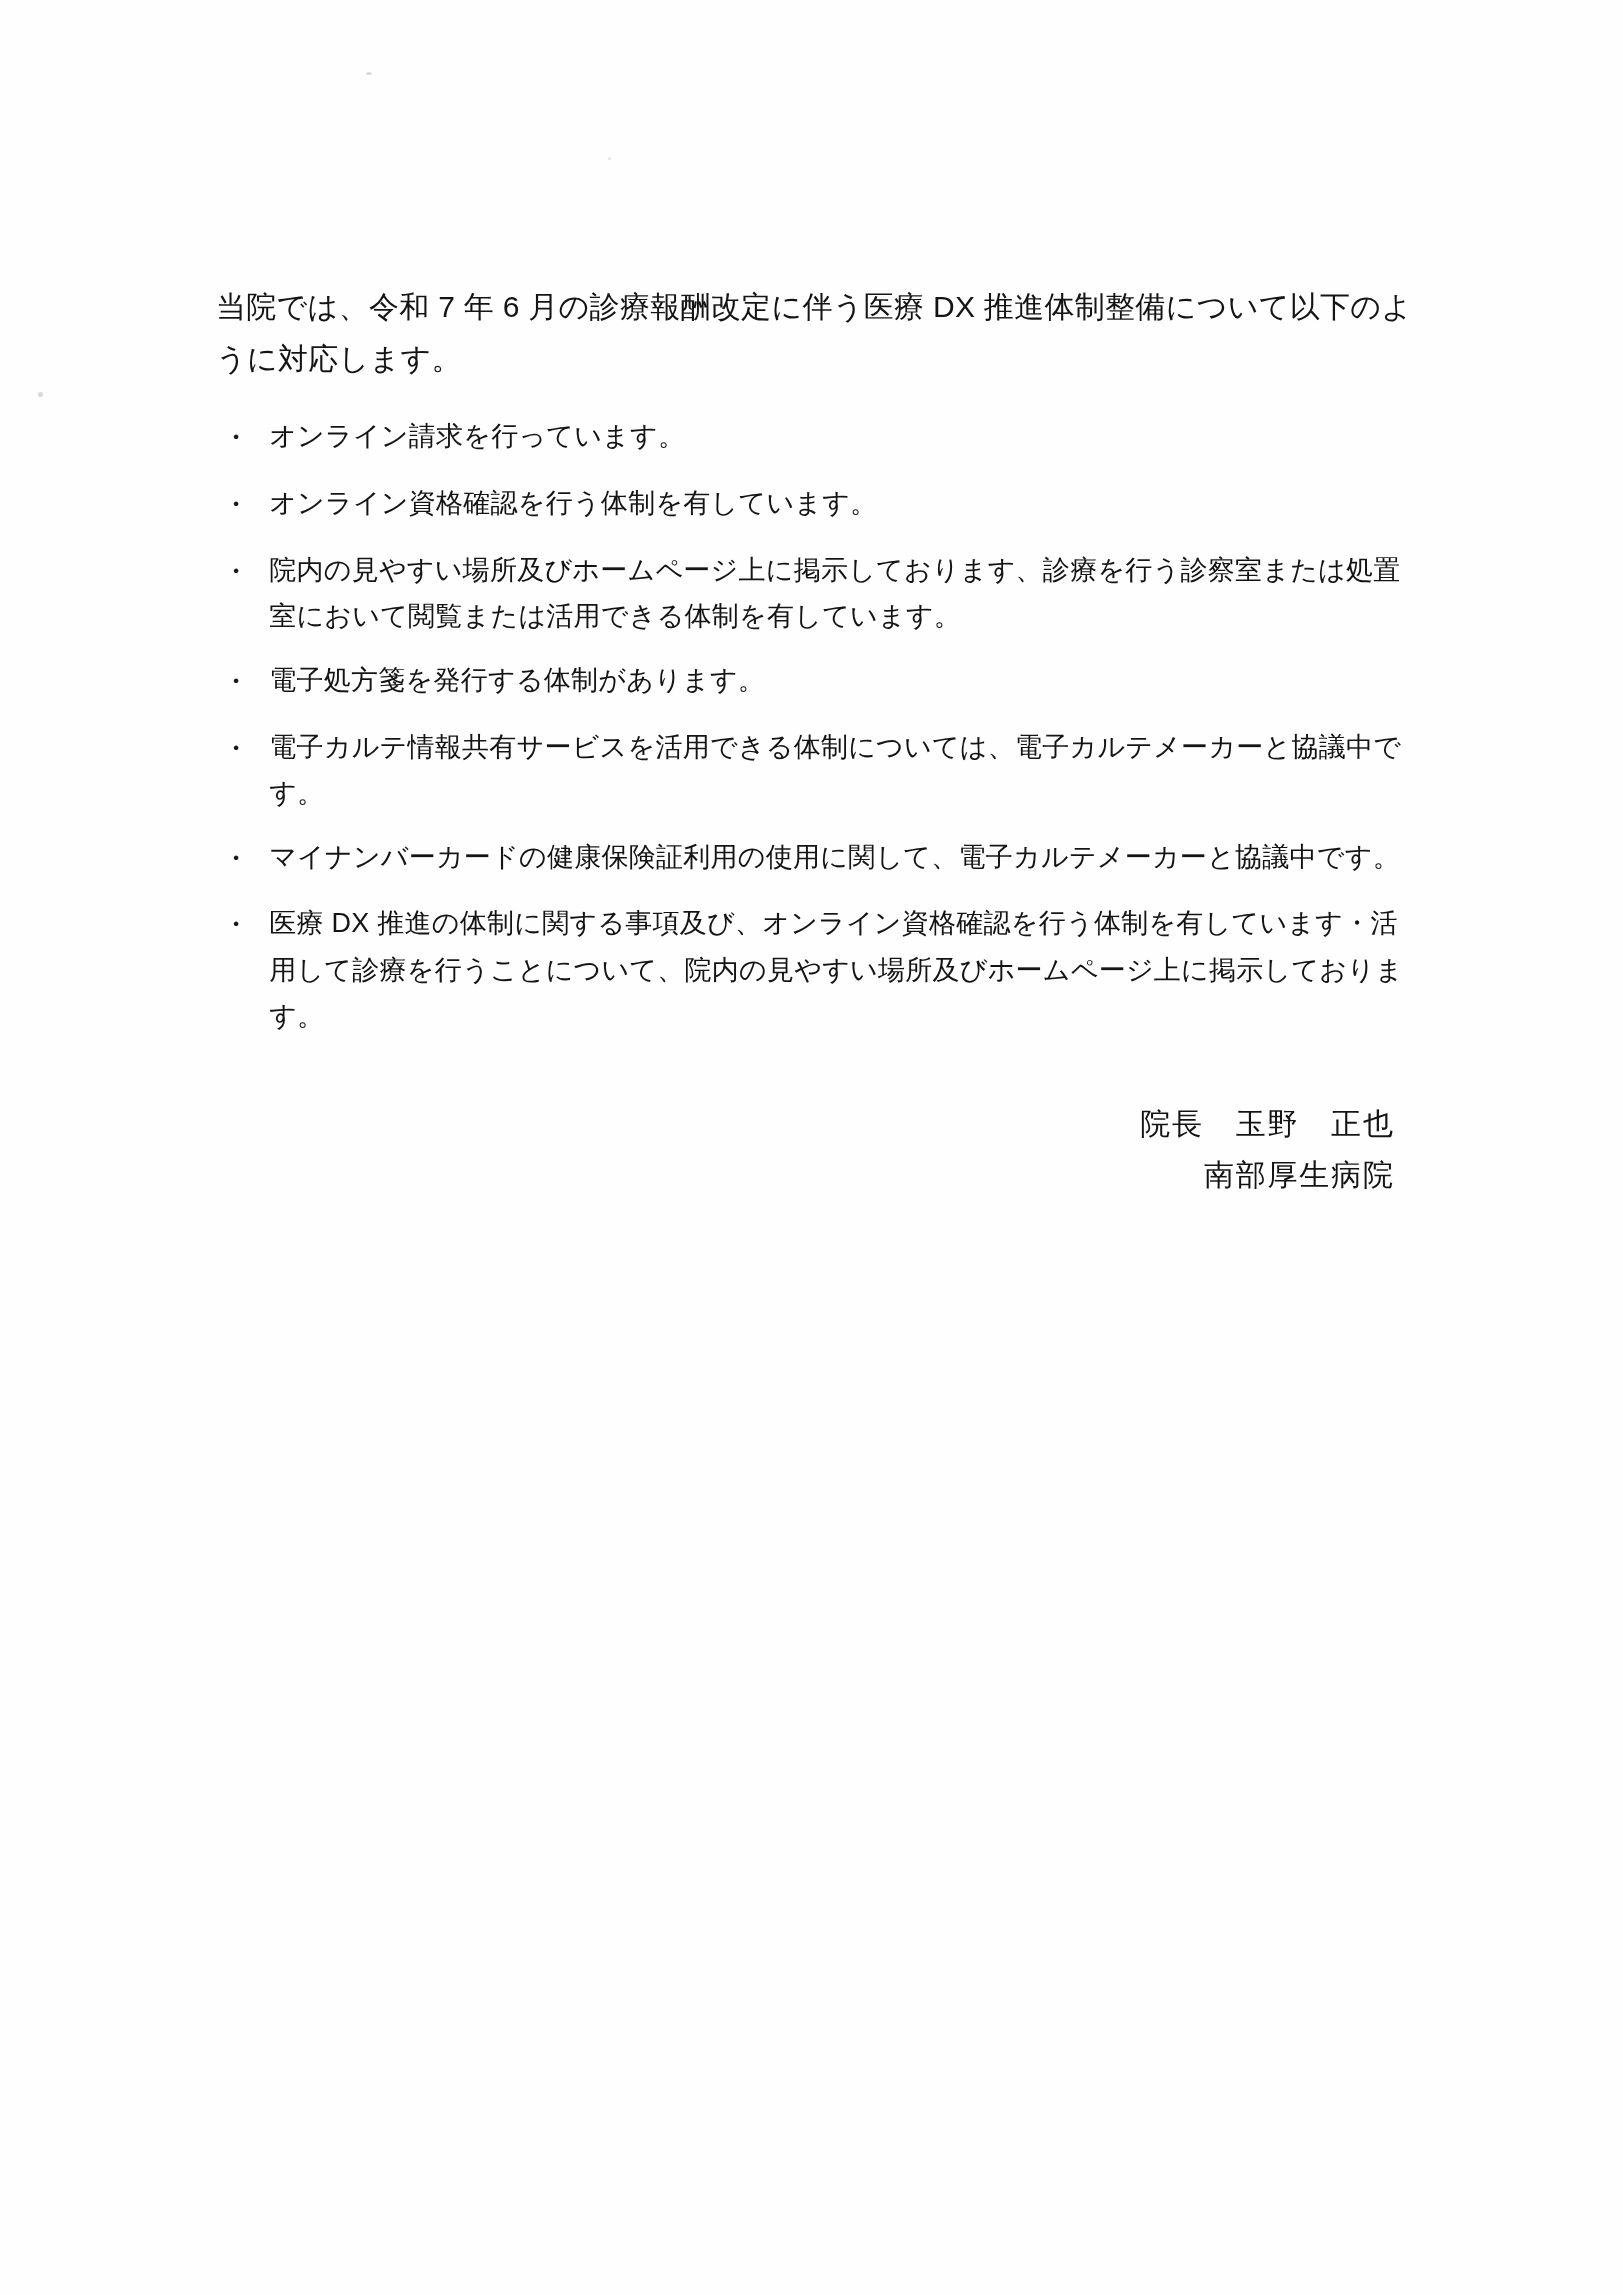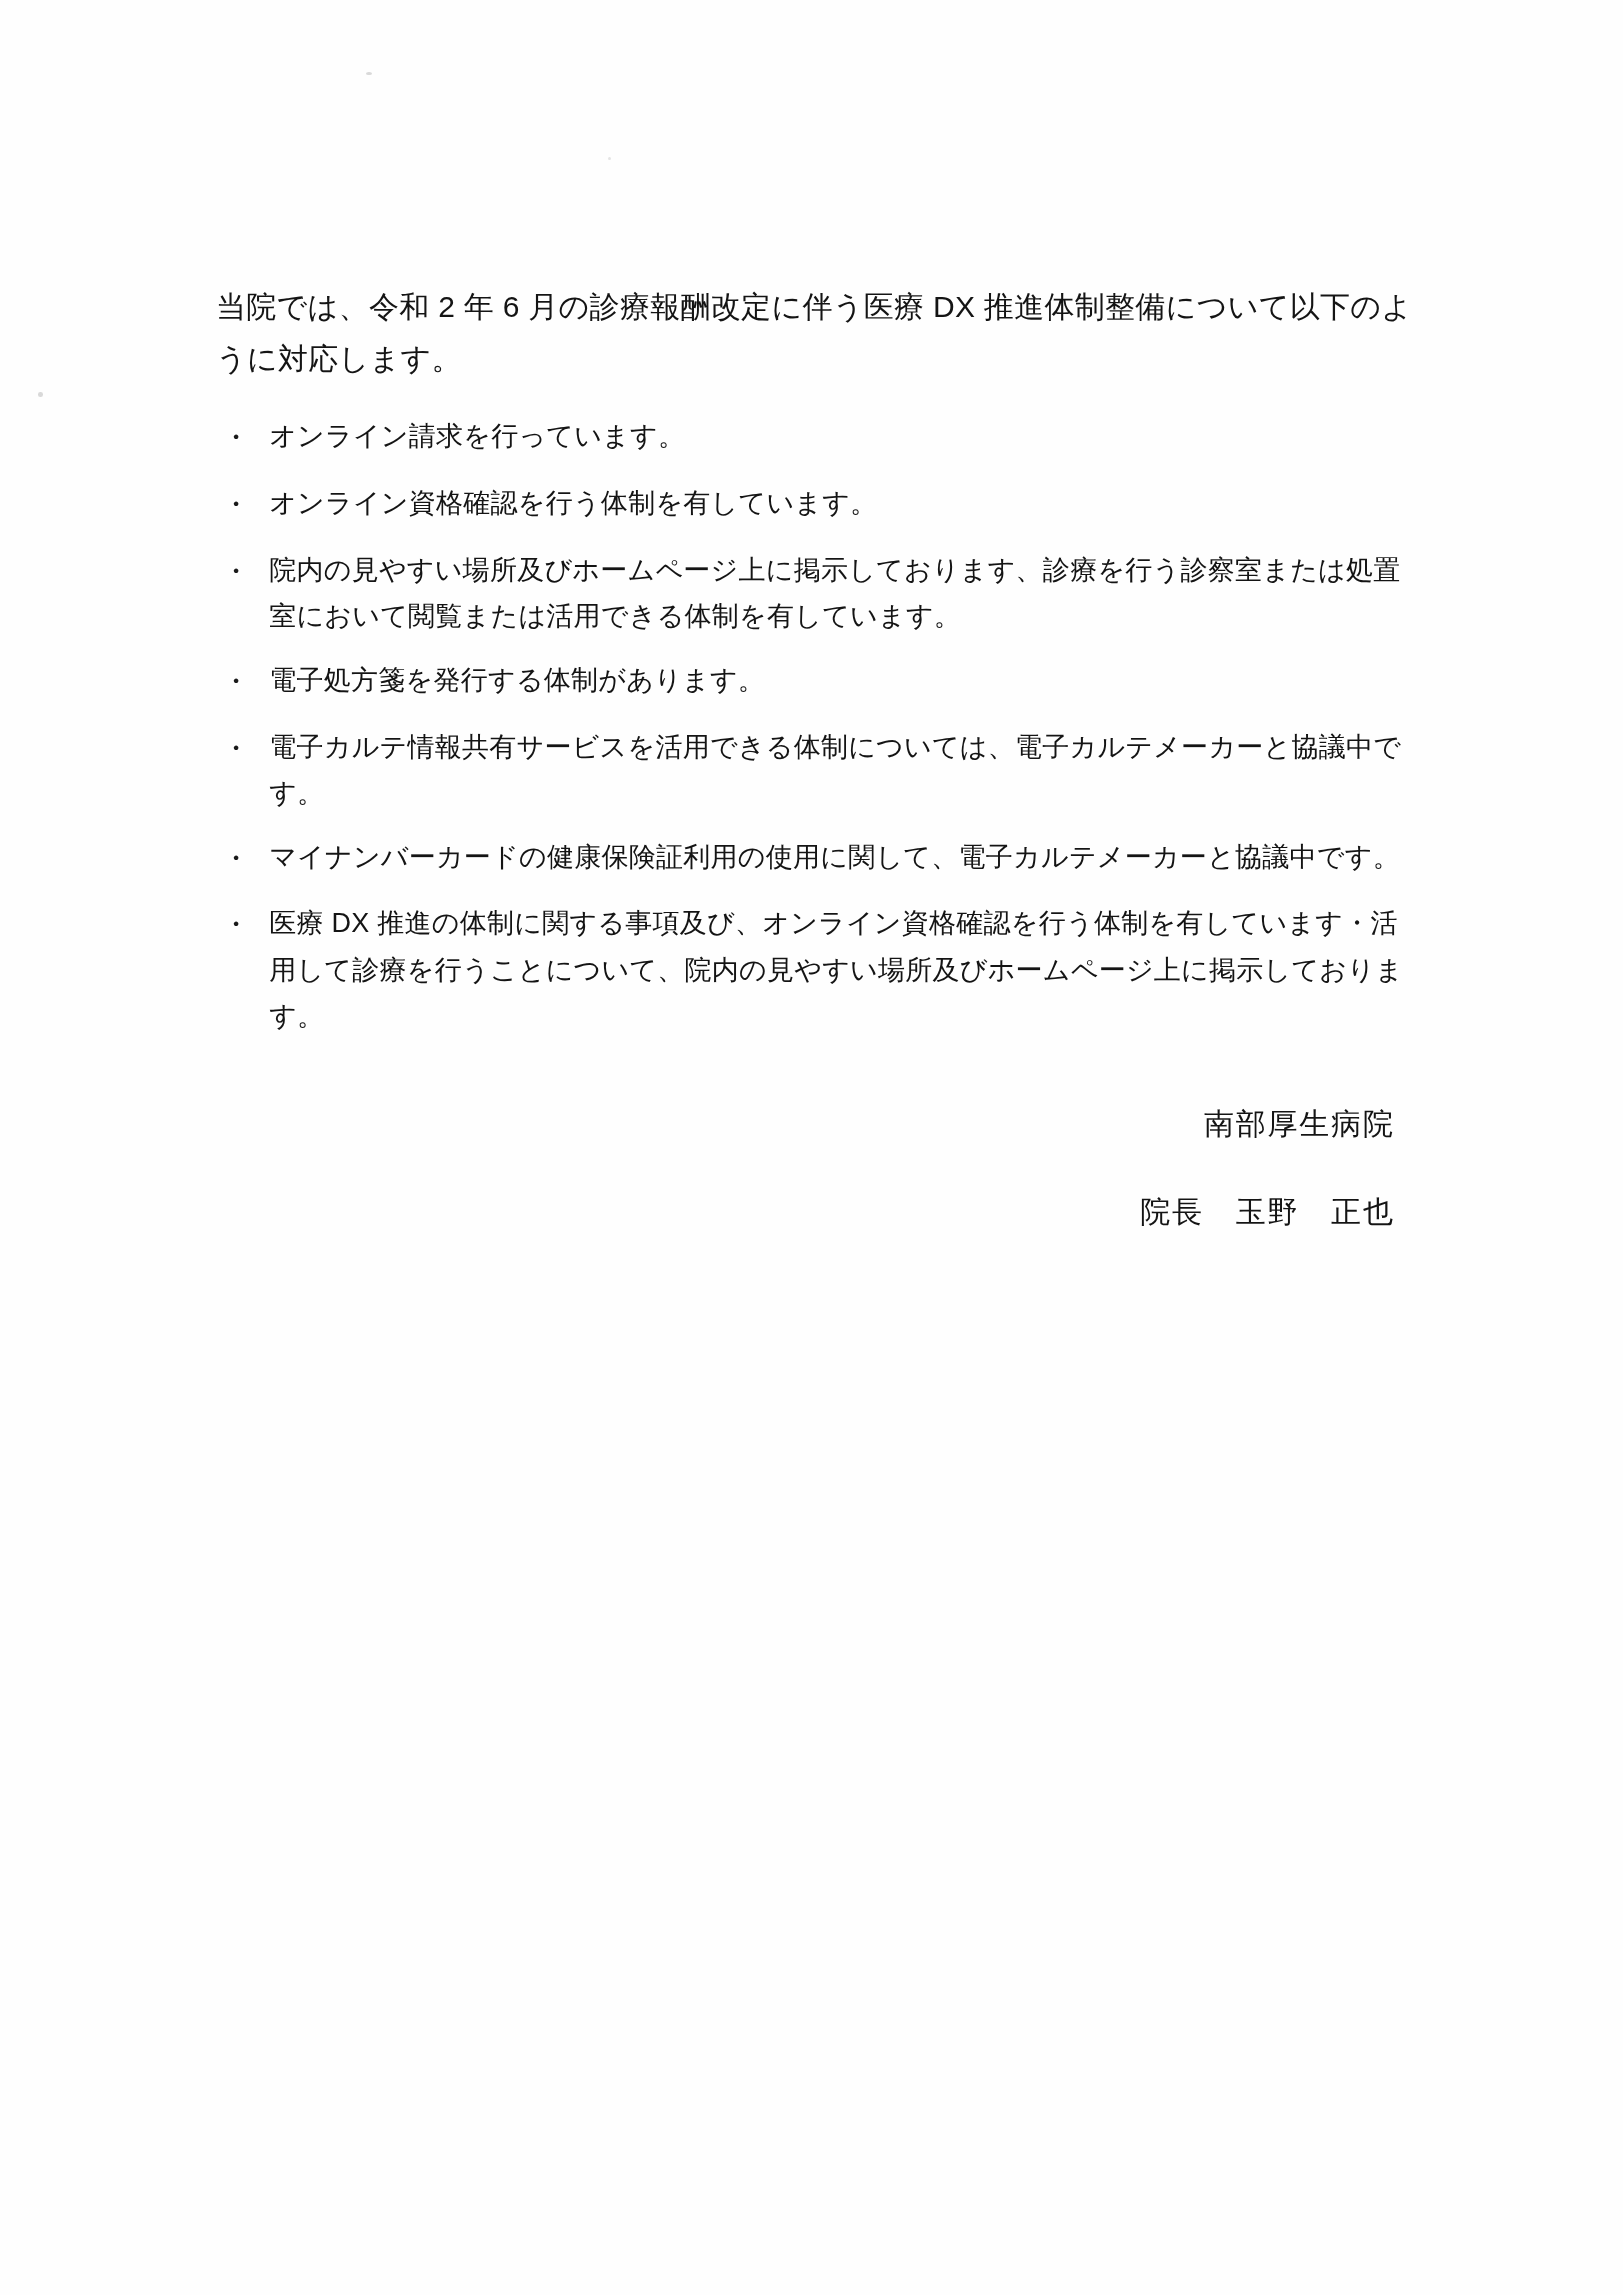--- a/index.html
+++ b/index.html
@@ -87,21 +87,21 @@
 <body>
 
 <div class="page">
 
   <div class="speck s1"></div>
   <div class="speck s2"></div>
   <div class="speck s3"></div>
 
   <div class="doc">
 
-    <p class="para">当院では、令和 2 年 6 月の診療報酬改定に伴う医療 DX 推進体制整備について以下のように対応します。</p>
+    <p class="para">当院では、令和 7 年 6 月の診療報酬改定に伴う医療 DX 推進体制整備について以下のように対応します。</p>
 
     <ul class="bullets">
 
       <li class="bullet">
         <span class="bullet-mark">・</span>
         <span class="bullet-text">オンライン請求を行っています。</span>
       </li>
 
       <li class="bullet">
         <span class="bullet-mark">・</span>
@@ -129,19 +129,19 @@
       </li>
 
       <li class="bullet">
         <span class="bullet-mark">・</span>
         <span class="bullet-text">医療 DX 推進の体制に関する事項及び、オンライン資格確認を行う体制を有しています・活用して診療を行うことについて、院内の見やすい場所及びホームページ上に掲示しております。</span>
       </li>
 
     </ul>
 
     <div class="signature">
+      <div class="sig-line last">院長　玉野　正也</div>
       <div class="sig-line">南部厚生病院</div>
-      <div class="sig-line last">院長　玉野　正也</div>
     </div>
 
   </div>
 </div>
 
 
 </body></html>

